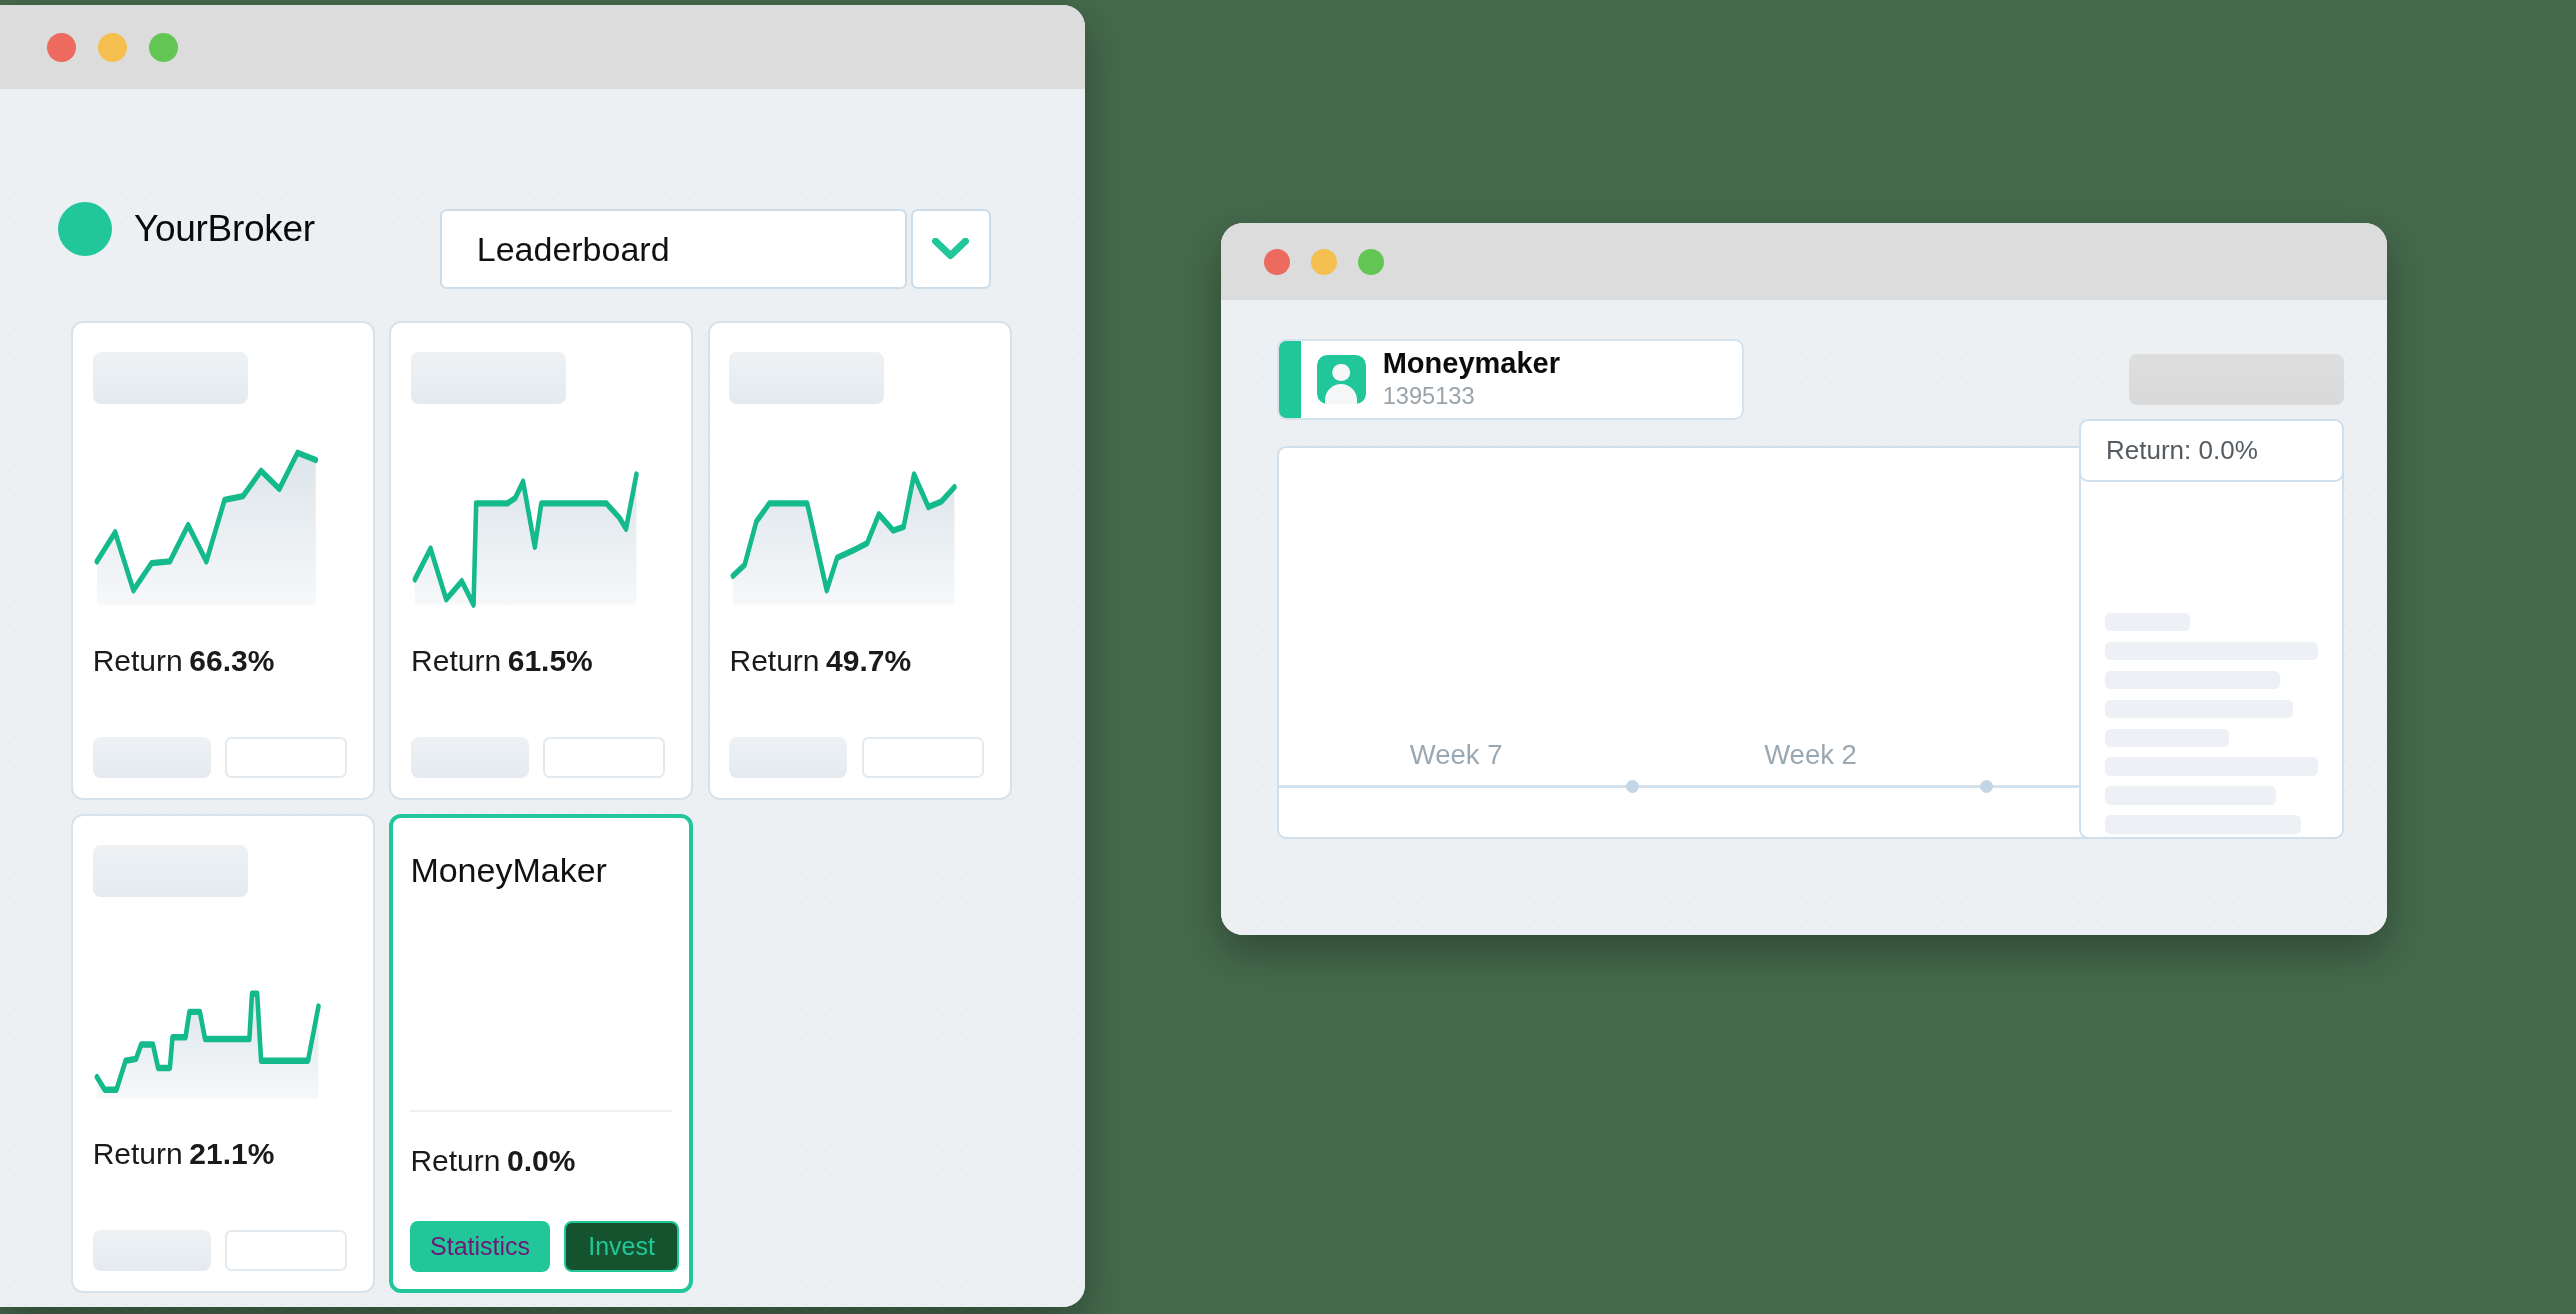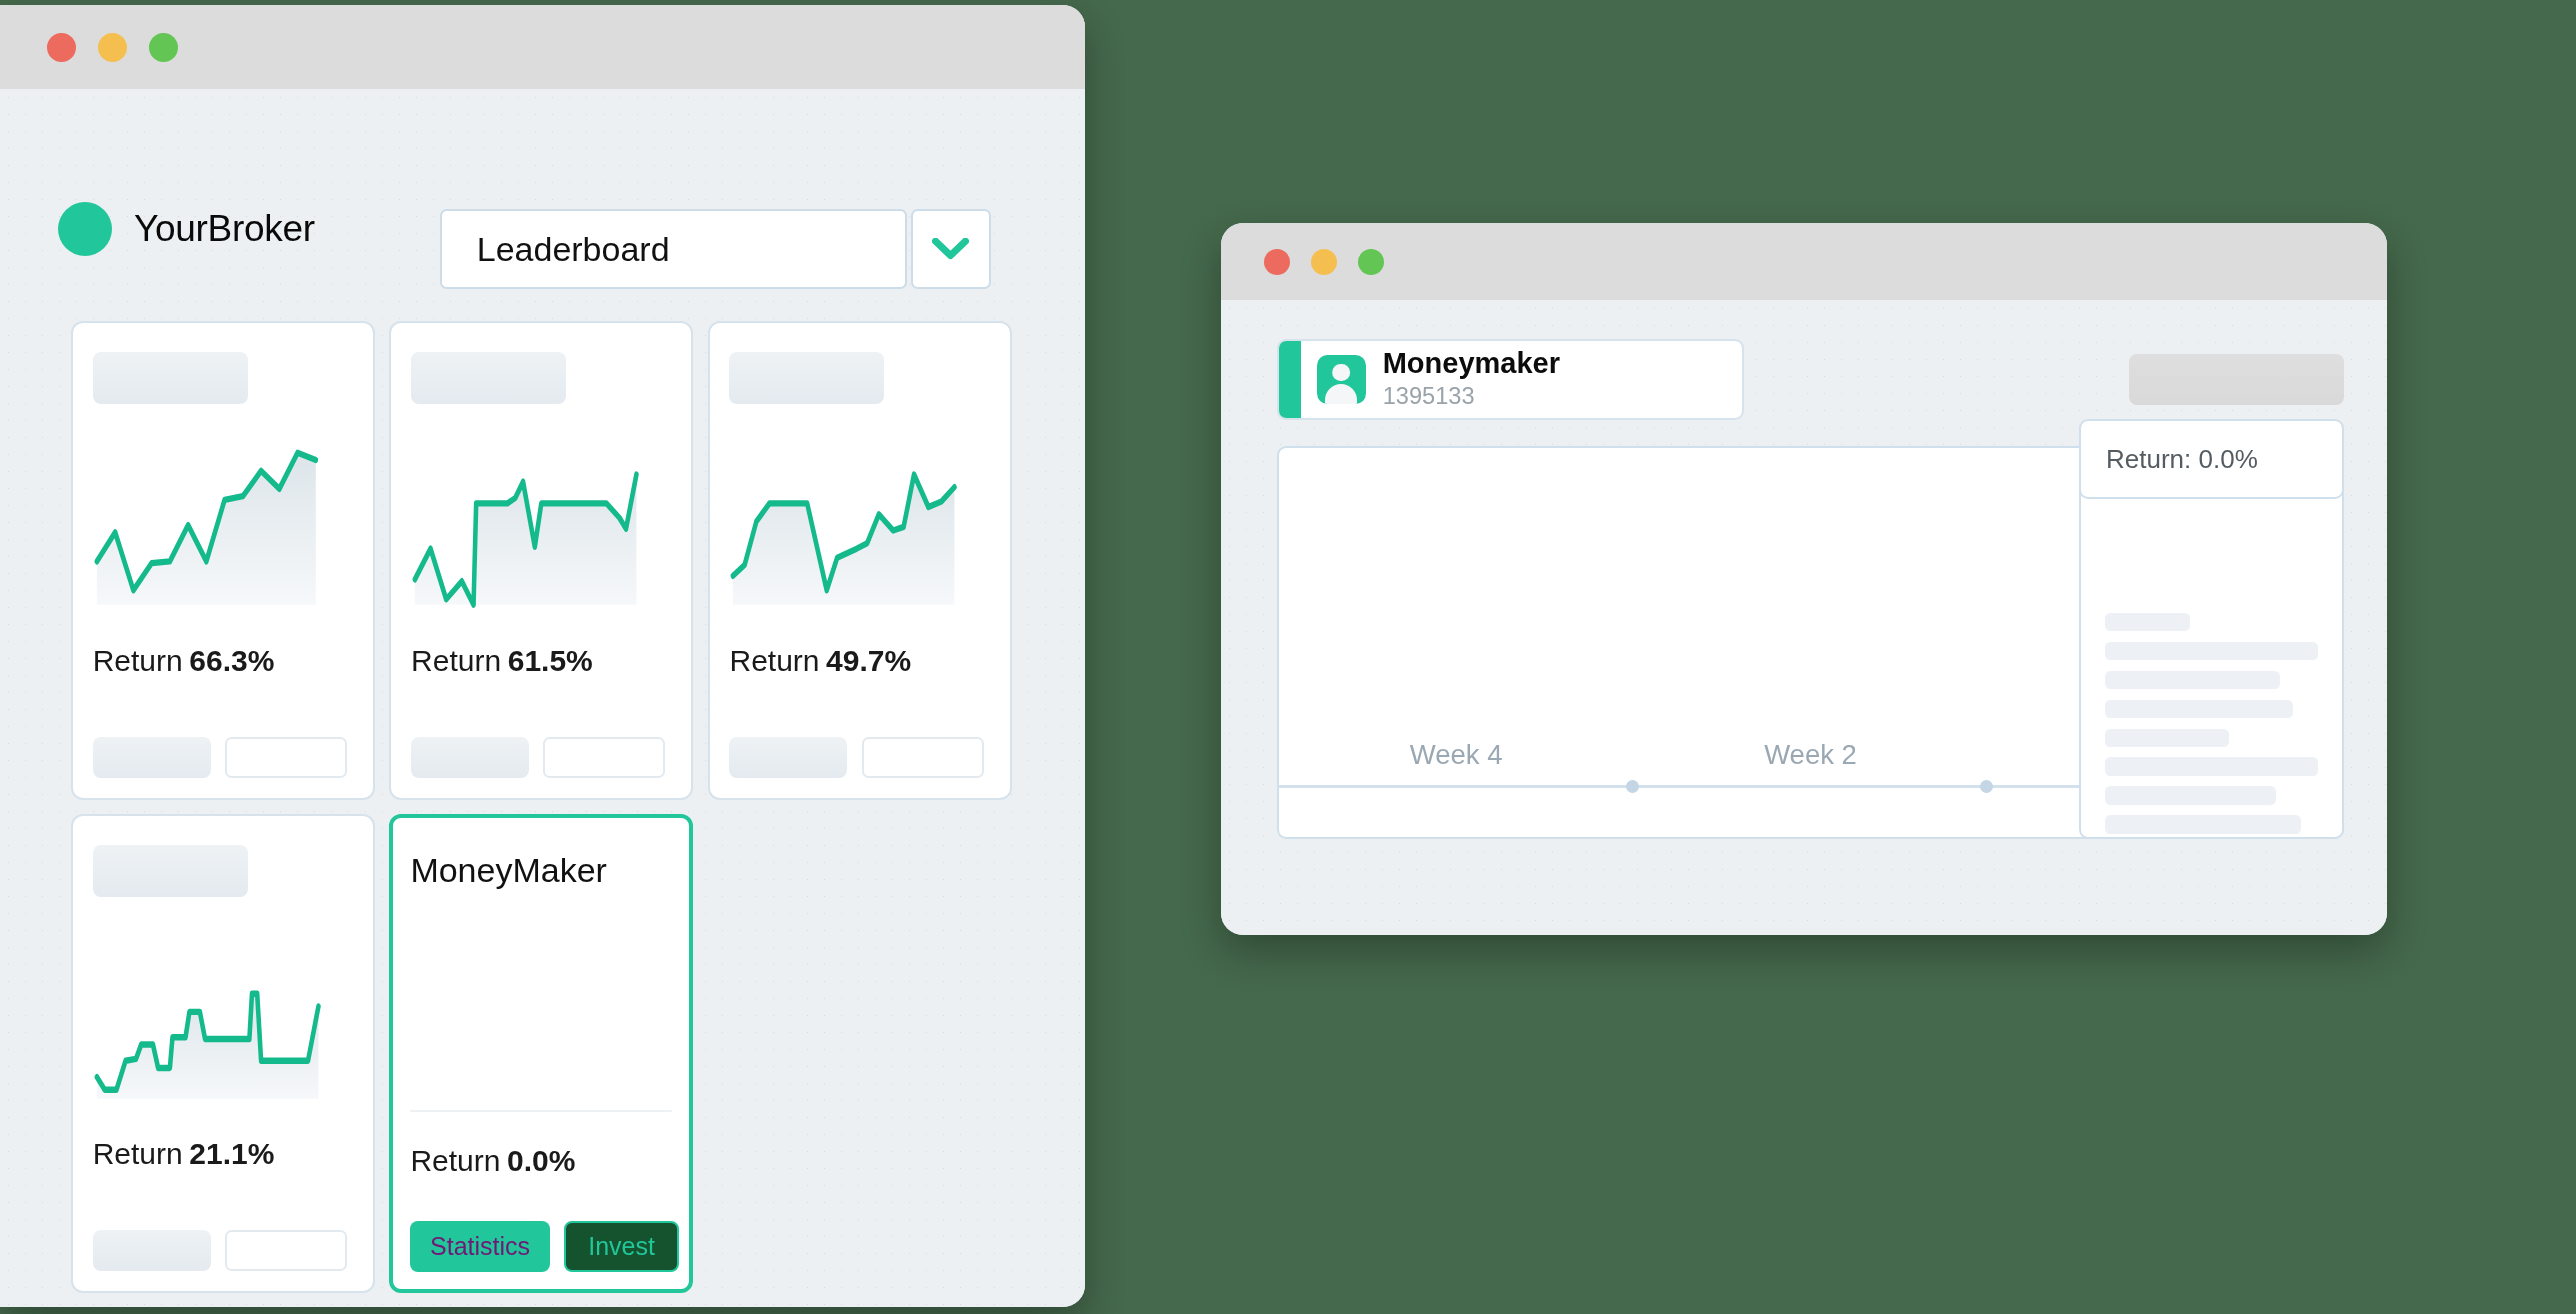--- a/index.html
+++ b/index.html
@@ -301,21 +301,21 @@
     bottom: 0;
     width: 265px;
     background: #fff;
     border: 2px solid #D0DFEC;
     border-radius: 9.2px;
   }
   .side-header {
     position: absolute;
     left: -2px; right: -2px;
     top: -29px;
-    height: 80px;
+    height: 63px;
     background: #fff;
     border: 2px solid #D0DFEC;
     border-radius: 9.2px;
     display: flex;
     align-items: center;
     padding-left: 25px;
     font-size: 26px;
     color: #555C61;
     white-space: nowrap;
   }
@@ -496,21 +496,21 @@
           </div>
         </div>
       </div>
       <div class="top-skel-btn"></div>
     </div>
 
     <div class="detail-main">
 
       <div class="chart-panel">
         <div class="week-labels">
-          <span class="week-label">Week 4</span>
+          <span class="week-label">Week 7</span>
           <span class="week-label">Week 2</span>
           <span class="week-label">Week 3</span>
         </div>
         <div class="chart-axis">
           <span class="tick-dot" style="left:calc(33.3% - 6.6px);"></span>
           <span class="tick-dot" style="left:calc(66.6% - 6.6px);"></span>
         </div>
       </div>
 
       <div class="side-panel">

